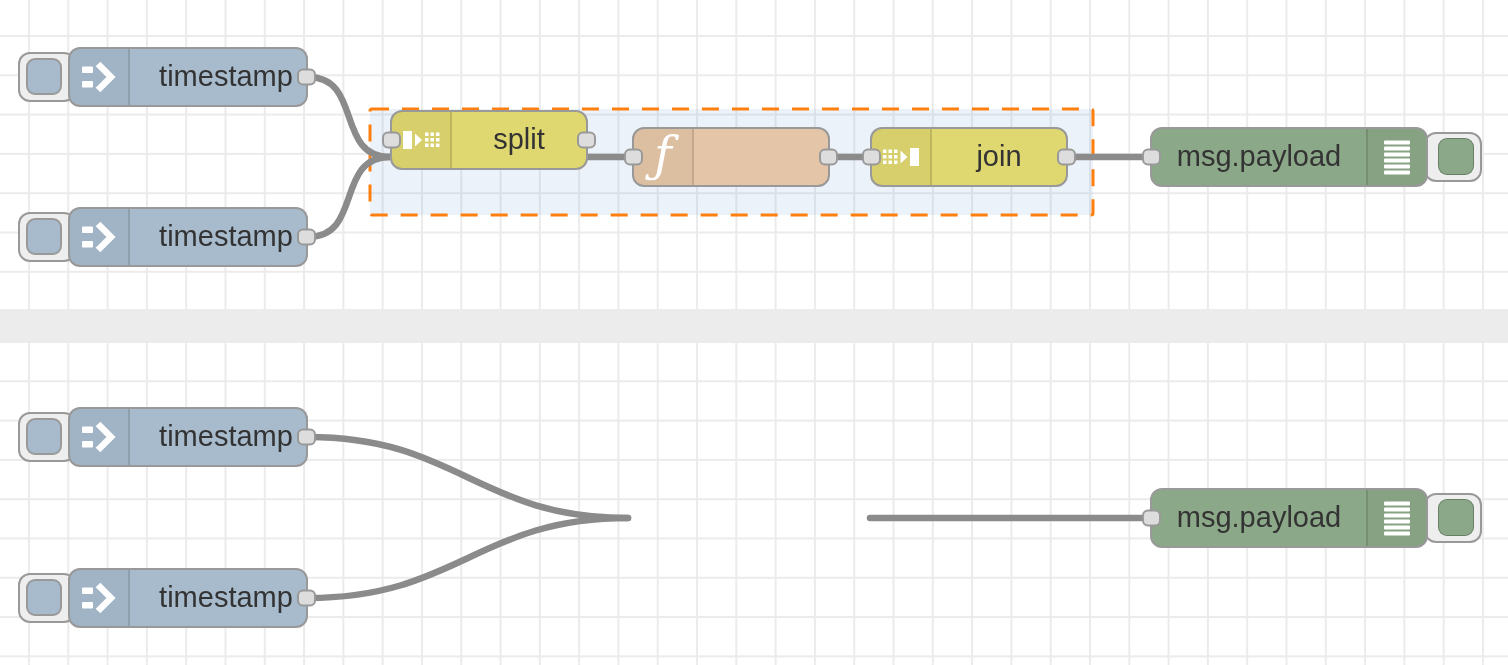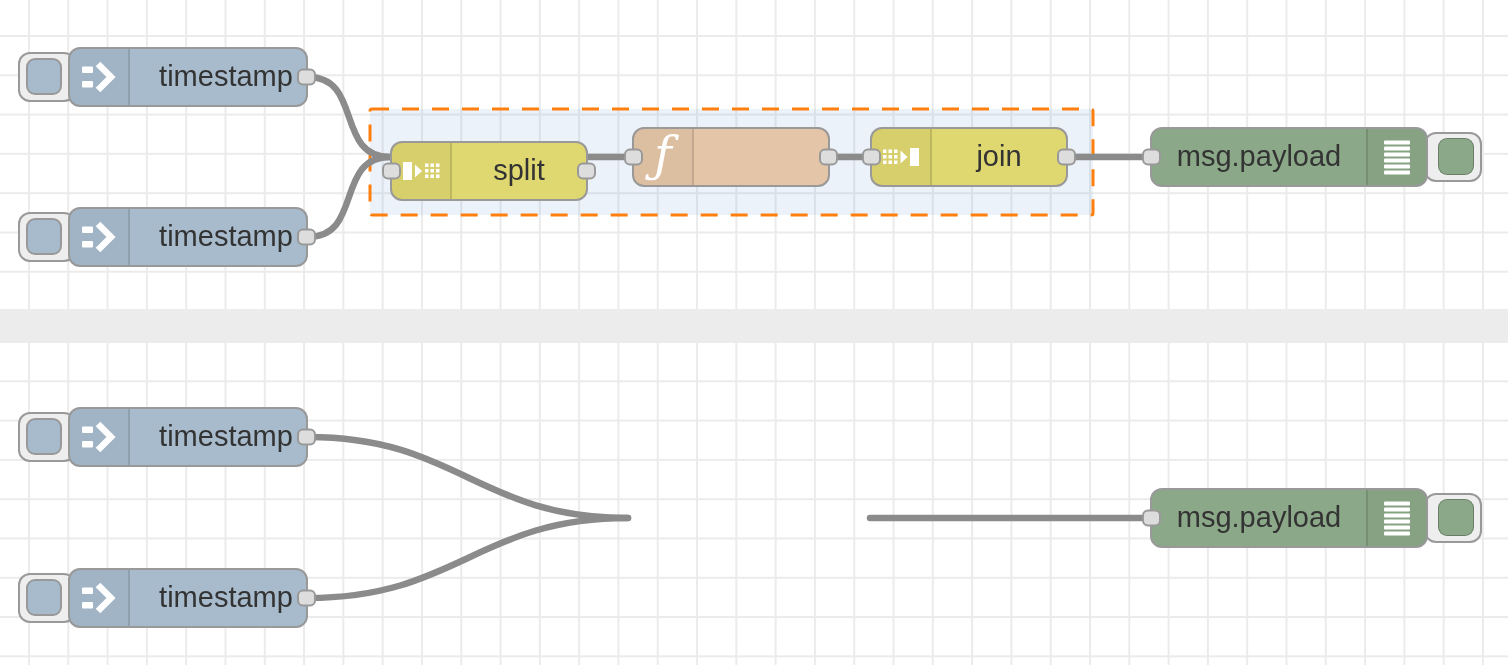--- a/index.html
+++ b/index.html
@@ -144,21 +144,21 @@
       <svg width="40" height="40" viewBox="0 0 40 40">
         <rect x="3" y="9.5" width="11" height="6.5" rx="1" fill="#fff"></rect>
         <rect x="3" y="24" width="11" height="6.5" rx="1" fill="#fff"></rect>
         <path d="M19 7 L32 20 L19 33" fill="none" stroke="#fff" stroke-width="6.5"></path>
       </svg>
     </div>
     <div class="label">timestamp</div>
     <div class="port port-out"></div>
   </div>
 
-  <div class="node splitjoin-fill" style="left:390px;top:141px;width:198px">
+  <div class="node splitjoin-fill" style="left:390px;top:110px;width:198px">
     <div class="icon-region">
       <svg width="40" height="40" viewBox="0 0 40 40">
         <rect x="2" y="11" width="9" height="18" fill="#fff"></rect>
         <path d="M14 13.5 L21 20 L14 26.5 Z" fill="#fff"></path>
         <rect x="24" y="12.5" width="3.5" height="3.5" fill="#fff"></rect>
           <rect x="29.5" y="12.5" width="3.5" height="3.5" fill="#fff"></rect>
           <rect x="35" y="12.5" width="3.5" height="3.5" fill="#fff"></rect>
         <rect x="24" y="18" width="3.5" height="3.5" fill="#fff"></rect>
           <rect x="29.5" y="18" width="3.5" height="3.5" fill="#fff"></rect>
           <rect x="35" y="18" width="3.5" height="3.5" fill="#fff"></rect>

